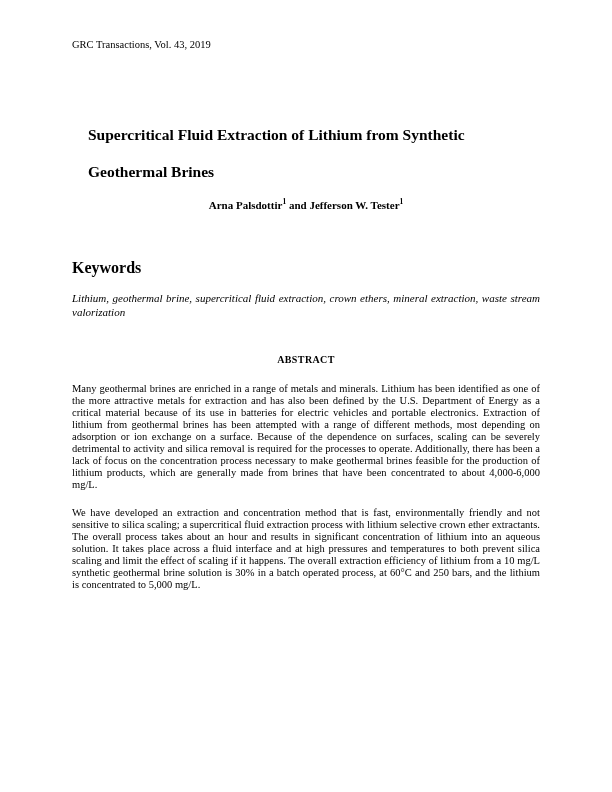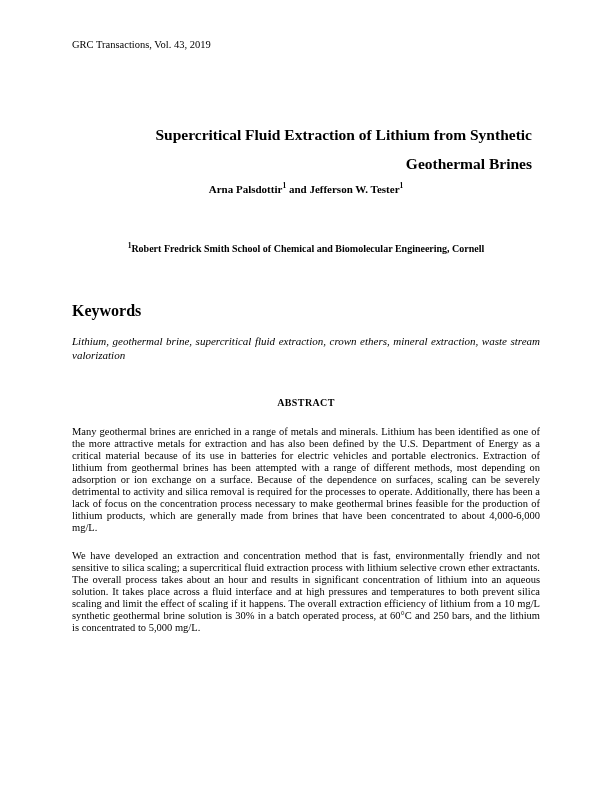--- a/index.html
+++ b/index.html
@@ -22,25 +22,25 @@
     padding: 36px 72px 36px 72px;
   }
   .header-line {
     font-size: 10.5px;
     line-height: 14px;
     margin-top: 2px;
     margin-bottom: 0;
     font-family: Liberation Serif, serif;
   }
   .title {
-    text-align: right;
+    text-align: left;
     font-size: 15.5px;
     font-weight: bold;
     line-height: 21px;
-    margin: 8px;
+    margin: 16px;
     padding: 0;
   }
   .title-block {
     margin-top: 72px;
   }
   .authors {
     text-align: center;
     font-size: 11px;
     font-weight: bold;
     line-height: 15px;
@@ -98,21 +98,20 @@
   <div class="title-block">
     <div class="title">Supercritical Fluid Extraction of Lithium from Synthetic</div>
     <div class="title">Geothermal Brines</div>
   </div>
 
   <div class="authors">
     <span>Arna Palsdottir</span><sup>1</sup><span> and </span><span>Jefferson W. Tester</span><sup>1</sup>
   </div>
 
   <div class="affiliation">
-    <div><sup>1</sup><span>Robert Fredrick Smith School of Chemical and Biomolecular Engineering, Cornell</span></div>
   </div>
 
   <div class="keywords-head">Keywords</div>
   <div class="keywords-body">Lithium, geothermal brine, supercritical fluid extraction, crown ethers, mineral extraction, waste stream valorization</div>
 
   <div class="abstract-head">ABSTRACT</div>
   <div class="para">Many geothermal brines are enriched in a range of metals and minerals. Lithium has been identified as one of the more attractive metals for extraction and has also been defined by the U.S. Department of Energy as a critical material because of its use in batteries for electric vehicles and portable electronics. Extraction of lithium from geothermal brines has been attempted with a range of different methods, most depending on adsorption or ion exchange on a surface. Because of the dependence on surfaces, scaling can be severely detrimental to activity and silica removal is required for the processes to operate. Additionally, there has been a lack of focus on the concentration process necessary to make geothermal brines feasible for the production of lithium products, which are generally made from brines that have been concentrated to about 4,000-6,000 mg/L.</div>
   <div class="para">We have developed an extraction and concentration method that is fast, environmentally friendly and not sensitive to silica scaling; a supercritical fluid extraction process with lithium selective crown ether extractants. The overall process takes about an hour and results in significant concentration of lithium into an aqueous solution. It takes place across a fluid interface and at high pressures and temperatures to both prevent silica scaling and limit the effect of scaling if it happens. The overall extraction efficiency of lithium from a 10 mg/L synthetic geothermal brine solution is 30% in a batch operated process, at 60°C and 250 bars, and the lithium is concentrated to 5,000 mg/L.</div>
 
 </div>

